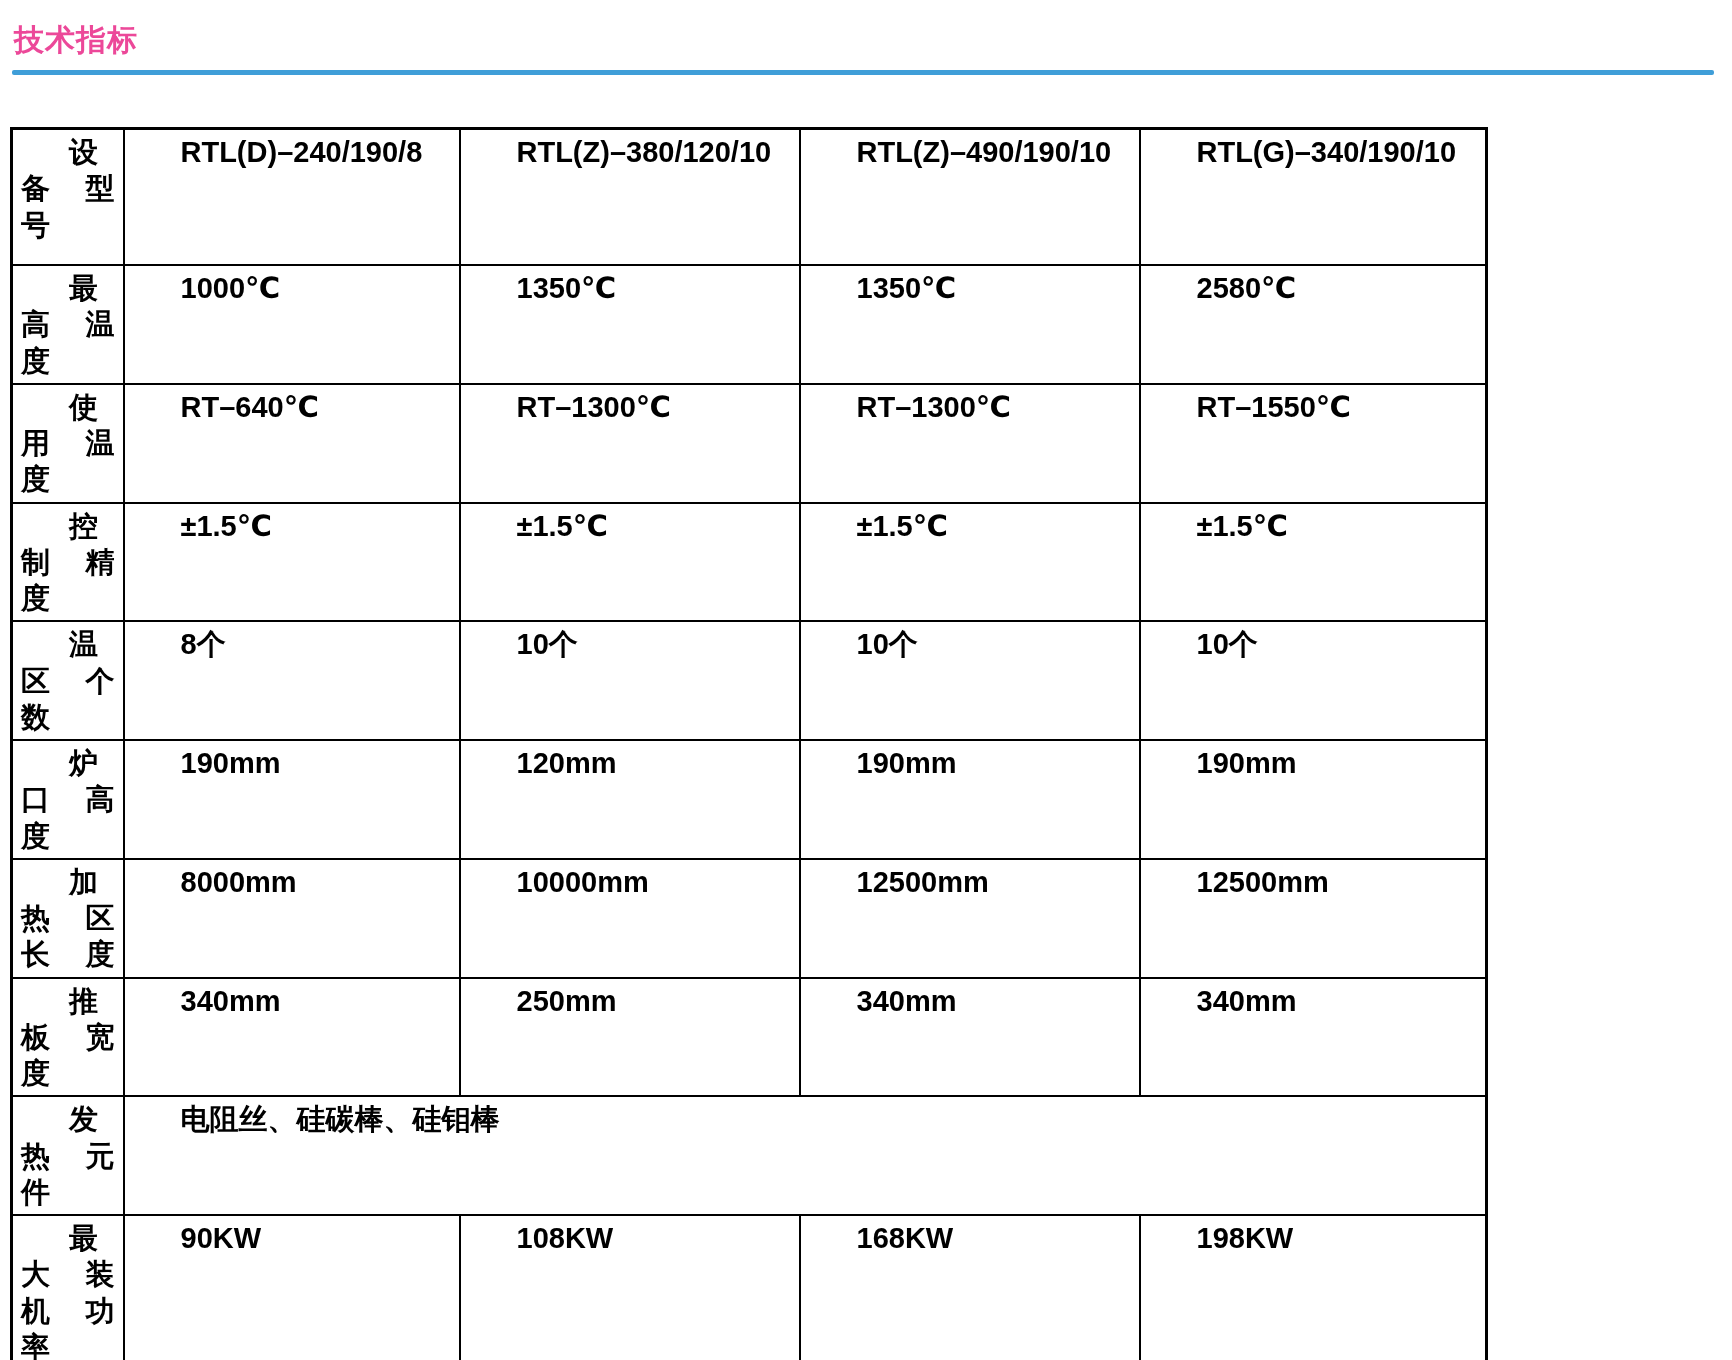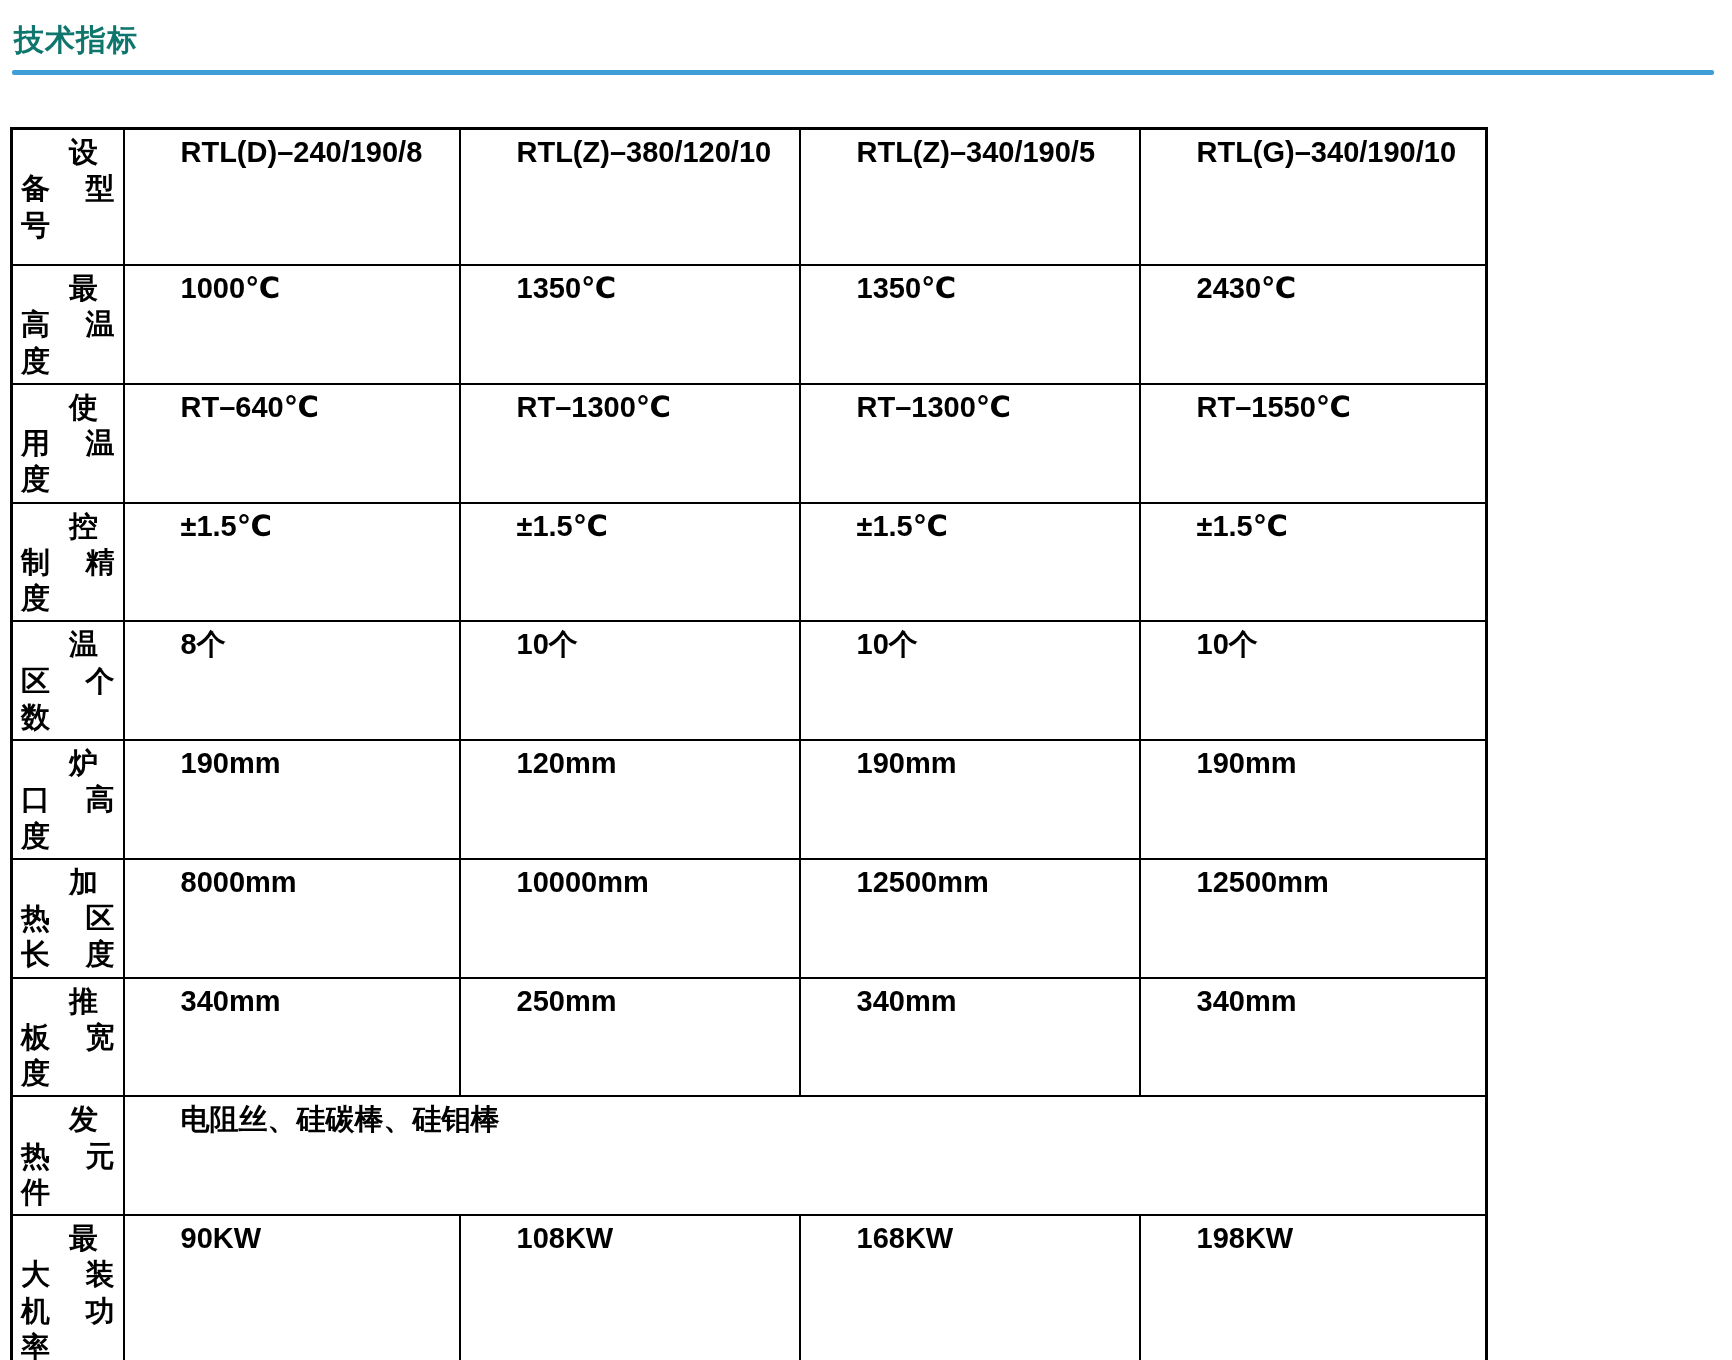--- a/index.html
+++ b/index.html
@@ -42,51 +42,51 @@
   tr.r-last td{height:148px;}
   col.c-label{width:112px;}
   col.c-m1{width:336px;}
   col.c-m2{width:340px;}
   col.c-m3{width:340px;}
   col.c-m4{width:347px;}
 </style>
 </head>
 <body>
 
-<div class="section-title" style="color: #0f766e;">技术指标</div>
+<div class="section-title" style="color: #ec4899;">技术指标</div>
 <div class="section-rule" style="background: rgb(63, 158, 216);"></div>
 
 <table class="spec">
   <colgroup>
     <col class="c-label">
       <col class="c-m1">
       <col class="c-m2">
       <col class="c-m3">
       <col class="c-m4">
   </colgroup>
 
   <tbody>
       <tr class="r-head">
     <td class="label-cell">设
 备型
 号</td>
     <td class="model-cell">RTL(D)–240/190/8</td>
     <td class="model-cell">RTL(Z)–380/120/10</td>
-    <td class="model-cell">RTL(Z)–340/190/5</td>
+    <td class="model-cell">RTL(Z)–490/190/10</td>
     <td class="model-cell">RTL(G)–340/190/10</td>
   </tr>
 
   <tr class="r-std">
     <td class="label-cell">最
 高温
 度</td>
     <td class="value-cell">1000℃</td>
     <td class="value-cell">1350℃</td>
     <td class="value-cell">1350℃</td>
-    <td class="value-cell">2430℃</td>
+    <td class="value-cell">2580℃</td>
   </tr>
 
   <tr class="r-std">
     <td class="label-cell">使
 用温
 度</td>
     <td class="value-cell">RT–640℃</td>
     <td class="value-cell">RT–1300℃</td>
     <td class="value-cell">RT–1300℃</td>
     <td class="value-cell">RT–1550℃</td>

